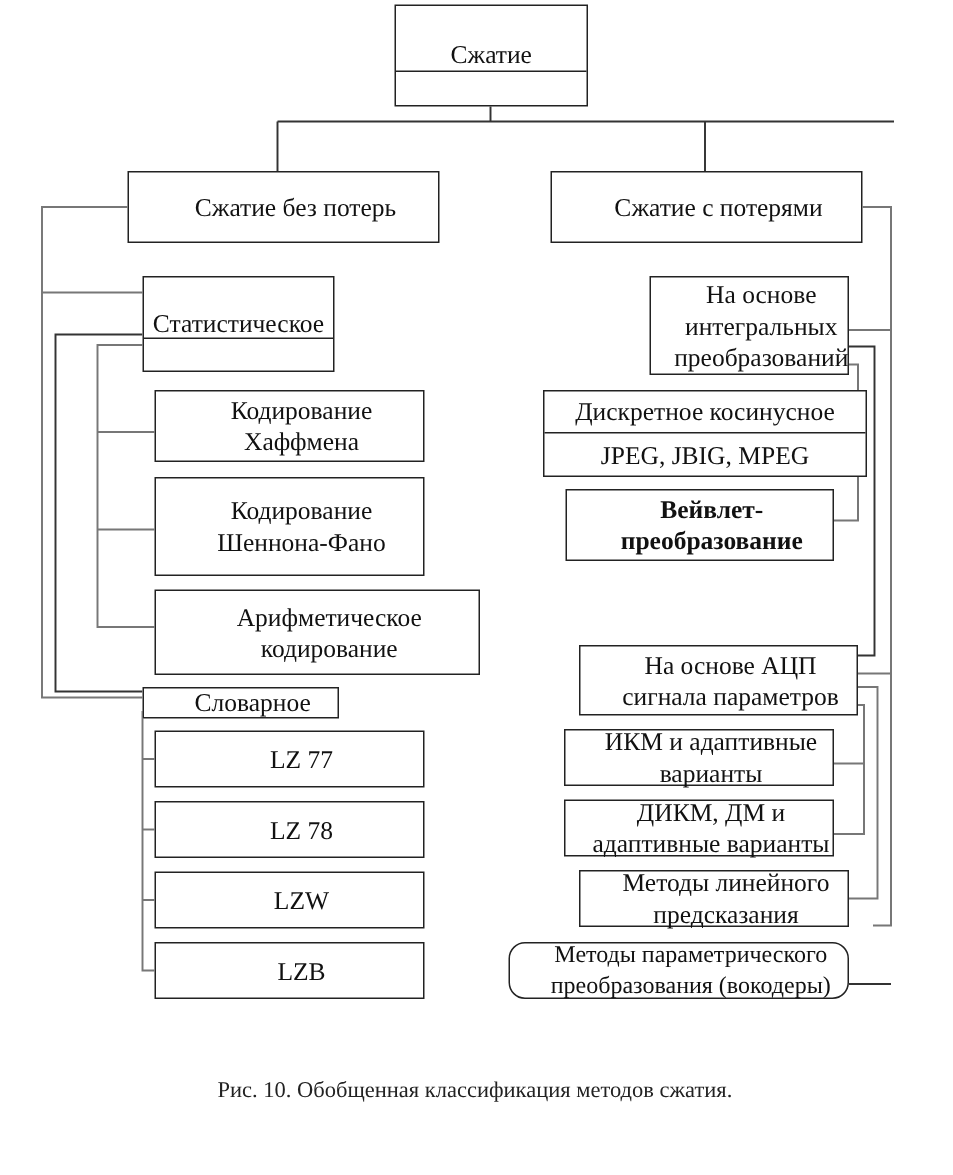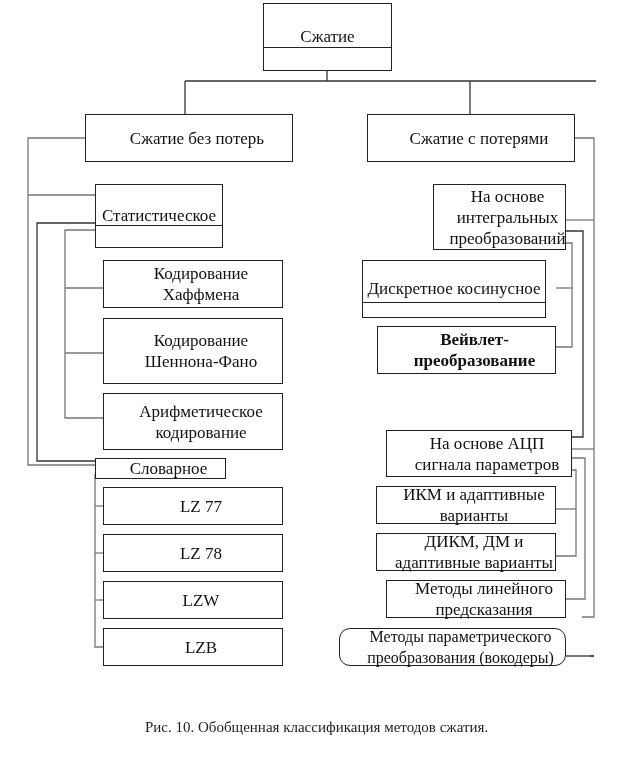--- a/index.html
+++ b/index.html
@@ -62,38 +62,39 @@
 <div class="box" style="left:85px; top:114px; width:208px; height:48px;">Сжатие без потерь</div>
 
 <div class="box" style="left:95px; top:184px; width:128px; height:64px; flex-direction:column; padding:0;">
   <div class="seg" style="position:static; width:100%; height:19px; border-bottom:1.3px solid #222;">Статистическое</div>
 </div>
 
 <div class="box" style="left:103px; top:260px; width:180px; height:48px;">Кодирование
 Хаффмена</div>
 <div class="box" style="left:103px; top:318px; width:180px; height:66px;">Кодирование
 Шеннона-Фано</div>
-<div class="box" style="left:103px; top:393px; width:180px; height:57px;">Арифметическое
+<div class="box" style="left:103px; top:393px; width:217px; height:57px;">Арифметическое
 кодирование</div>
 
 <div class="box" style="left:95px; top:458px; width:131px; height:21px;">Словарное</div>
 
 <div class="box" style="left:103px; top:487px; width:180px; height:38px;">LZ 77</div>
 <div class="box" style="left:103px; top:534px; width:180px; height:38px;">LZ 78</div>
 <div class="box" style="left:103px; top:581px; width:180px; height:38px;">LZW</div>
 <div class="box" style="left:103px; top:628px; width:180px; height:38px;">LZB</div>
 
 <div class="box" style="left:367px; top:114px; width:208px; height:48px;">Сжатие с потерями</div>
 
 <div class="box" style="left:433px; top:184px; width:133px; height:66px;">На основе
 интегральных
 преобразований</div>
 
-<div class="box" style="left:362px; top:260px; width:184px; height:58px; flex-direction:column; padding:0;">
+<div class="box" style="left:362px; top:260px; width:216px; height:58px; flex-direction:column; padding:0;">
   <div class="seg" style="position:static; width:100%; height:28px; border-bottom:1.3px solid #222;">Дискретное косинусное</div>
+  <div class="seg" style="position:static; width:100%; height:28px;">JPEG, JBIG, MPEG</div>
 </div>
 
 <div class="box" style="left:377px; top:326px; width:179px; height:48px;font-weight:bold;">Вейвлет-
 преобразование</div>
 
 <div class="box" style="left:386px; top:430px; width:186px; height:47px;">На основе АЦП
 сигнала параметров</div>
 
 <div class="box" style="left:376px; top:486px; width:180px; height:38px;">ИКМ и адаптивные
 варианты</div>

